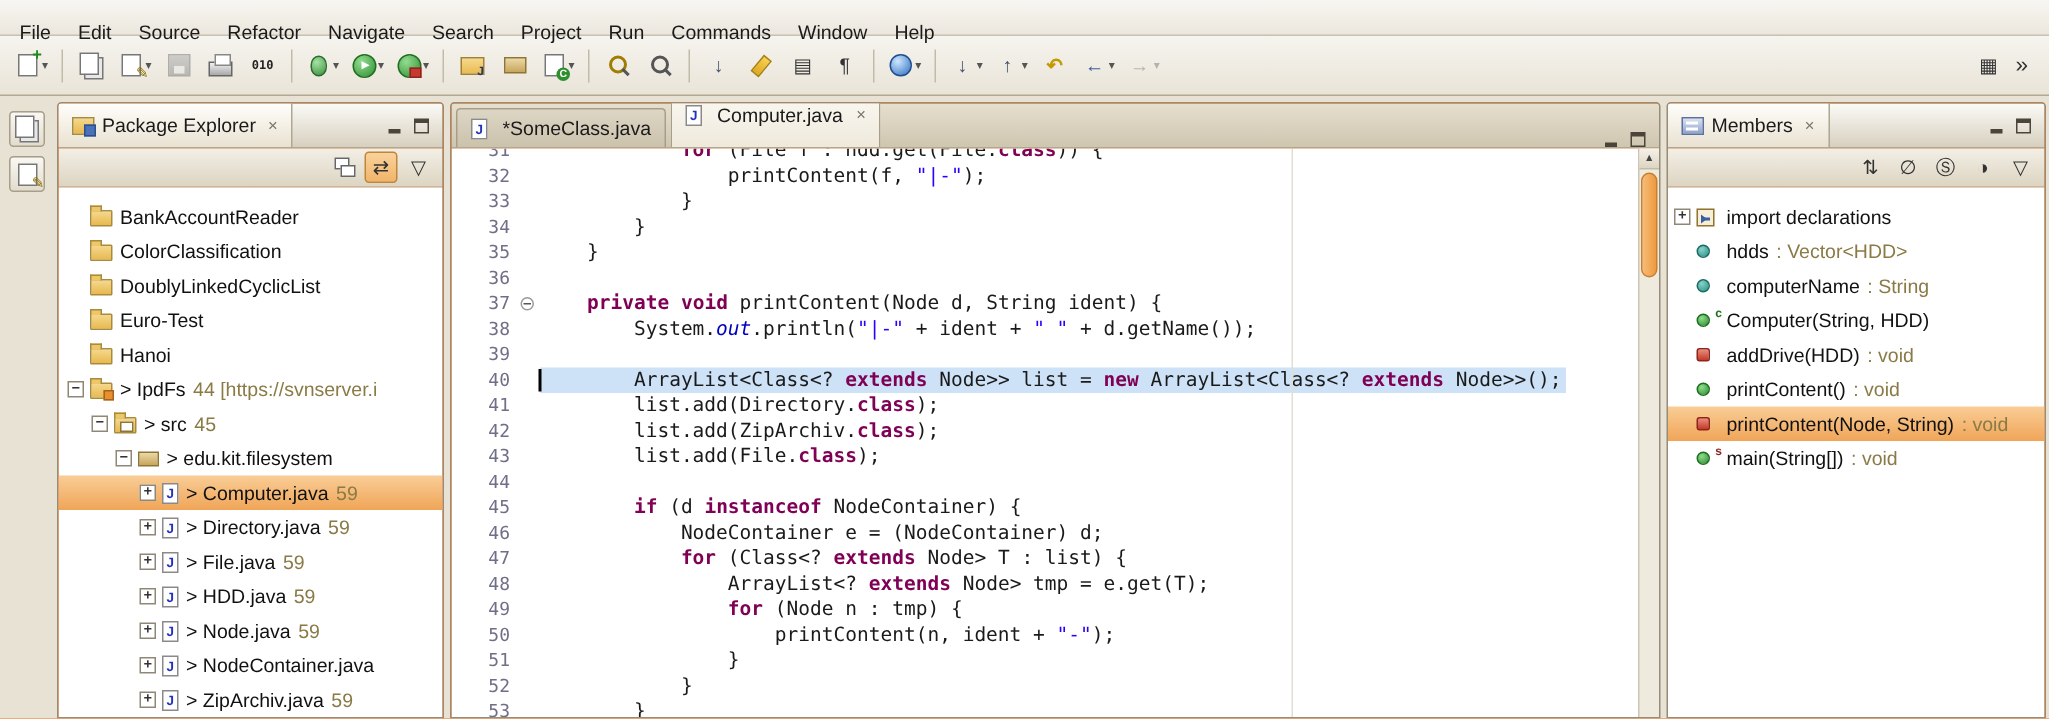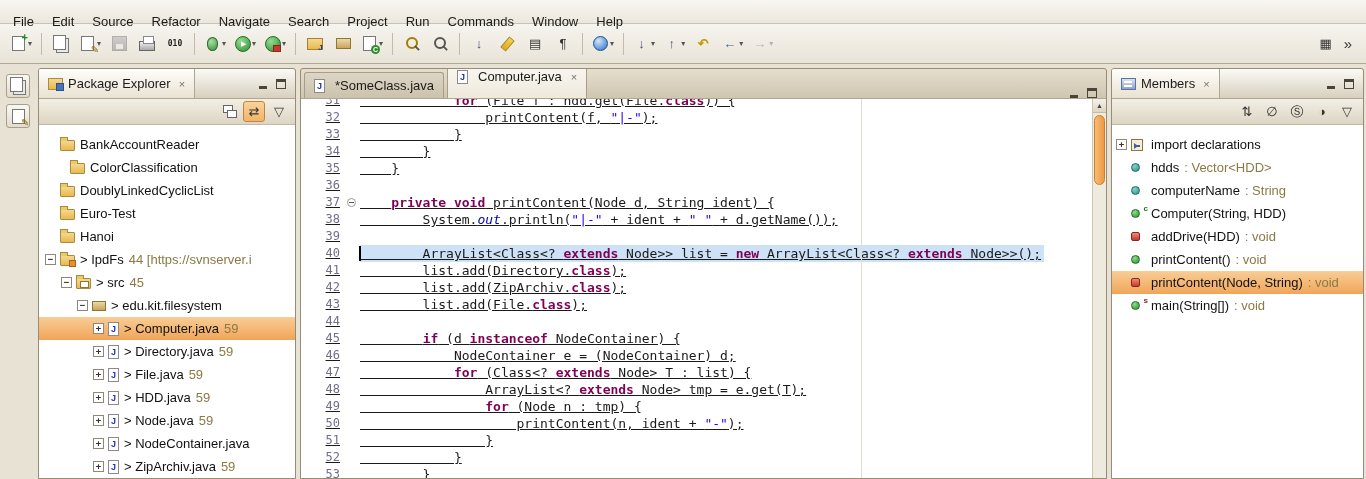--- a/index.html
+++ b/index.html
@@ -104,21 +104,21 @@
 
   
   .etabbar{height:30px;flex:none;background:linear-gradient(#e6dfce,#cfc6b0);display:flex;align-items:flex-end;border-bottom:1px solid #b0a792;}
   .etabs{display:flex;align-items:flex-end;height:100%;}
   .etab{height:26px;display:flex;align-items:center;gap:5px;padding:0 9px;border:1px solid #a79d89;border-bottom:none;border-radius:3px 3px 0 0;background:linear-gradient(#ddd6c5,#cbc2ac);margin-left:3px;font-size:13px;white-space:nowrap;}
   .etab.active{background:linear-gradient(#fdfcf9,#efe9db);height:44px;}
   .etab .tclose{color:#7a7264;font-size:11px;margin-left:4px;}
   .ebody{flex:1;display:flex;position:relative;background:#fff;overflow:hidden;}
   .code{flex:1;position:relative;overflow:hidden;}
   .codeinner{transform:translateY(-7px);}
-  .cline{display:flex;height:17px;line-height:17px;font-family:"DejaVu Sans Mono",monospace;font-size:13px;text-decoration:underline;}
+  .cline{display:flex;height:17px;line-height:17px;font-family:"DejaVu Sans Mono",monospace;font-size:13px;}
   .gut-a{width:14px;flex:none;}
   .gut-n{width:30px;flex:none;text-align:right;padding-right:5px;color:#6f6f87;font-size:12px;}
   .gut-f{width:15px;flex:none;position:relative;}
   .fold{position:absolute;left:2px;top:4px;width:9px;height:9px;border:1px solid #9a9a9a;border-radius:50%;background:#fff;}
   .fold::after{content:"";position:absolute;left:1px;right:1px;top:3px;height:1px;background:#555;}
   .ctext{white-space:pre;position:relative;}
   .ctext.hl{background:#cde2f6;padding-right:3px;}
   .tk-k{color:#7f0055;font-weight:bold;}
   .tk-s{color:#2a00ff;}
   .tk-f{color:#0000c0;font-style:italic;}
@@ -279,21 +279,21 @@
       <span class="vt-btn">
         <span class="ci ci-menu-drop">▽</span>
       </span>
     </div>
   <div class="tree">
       <div class="trow" style="padding-left: 6px;">
         <span class="expander none"></span>
         <span class="i-folder"></span>
         <span class="lbl">BankAccountReader</span>
       </div>
-      <div class="trow" style="padding-left: 16px; text-align: center;">
+      <div class="trow" style="padding-left: 6px; text-align: center;">
         <span class="expander none"></span>
         <span class="i-folder"></span>
         <span class="lbl">ColorClassification</span>
       </div>
       <div class="trow" style="padding-left: 6px;">
         <span class="expander none"></span>
         <span class="i-folder"></span>
         <span class="lbl">DoublyLinkedCyclicList</span>
       </div>
       <div class="trow" style="padding-left: 6px;">

